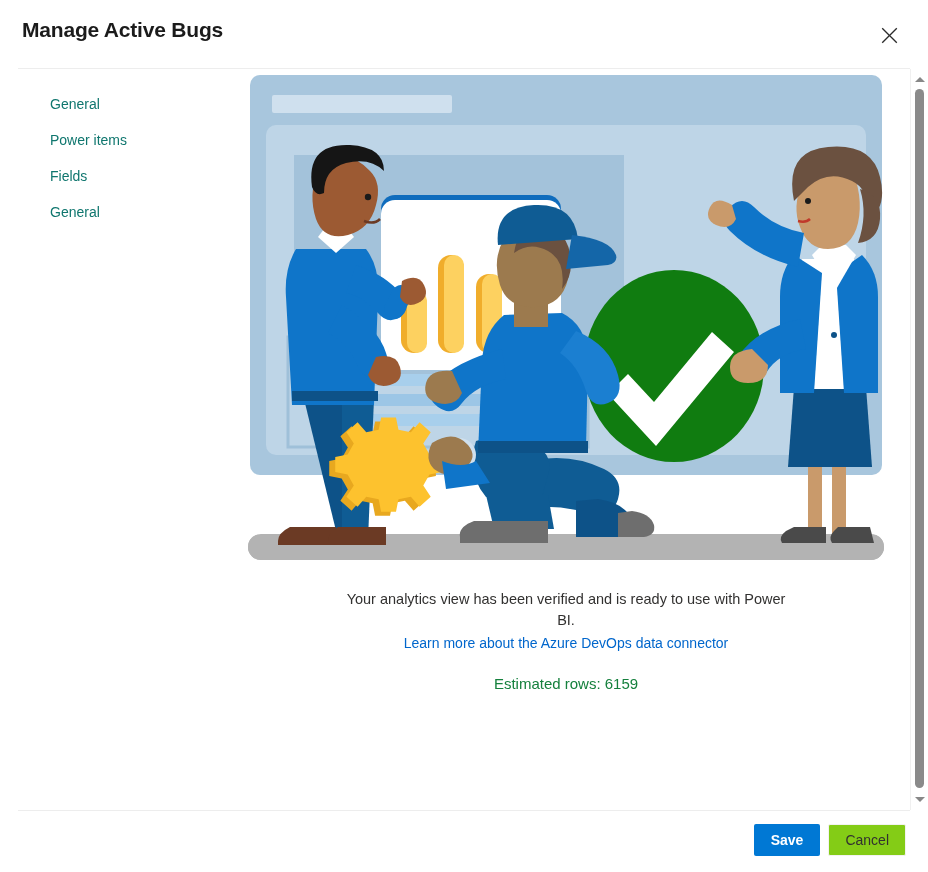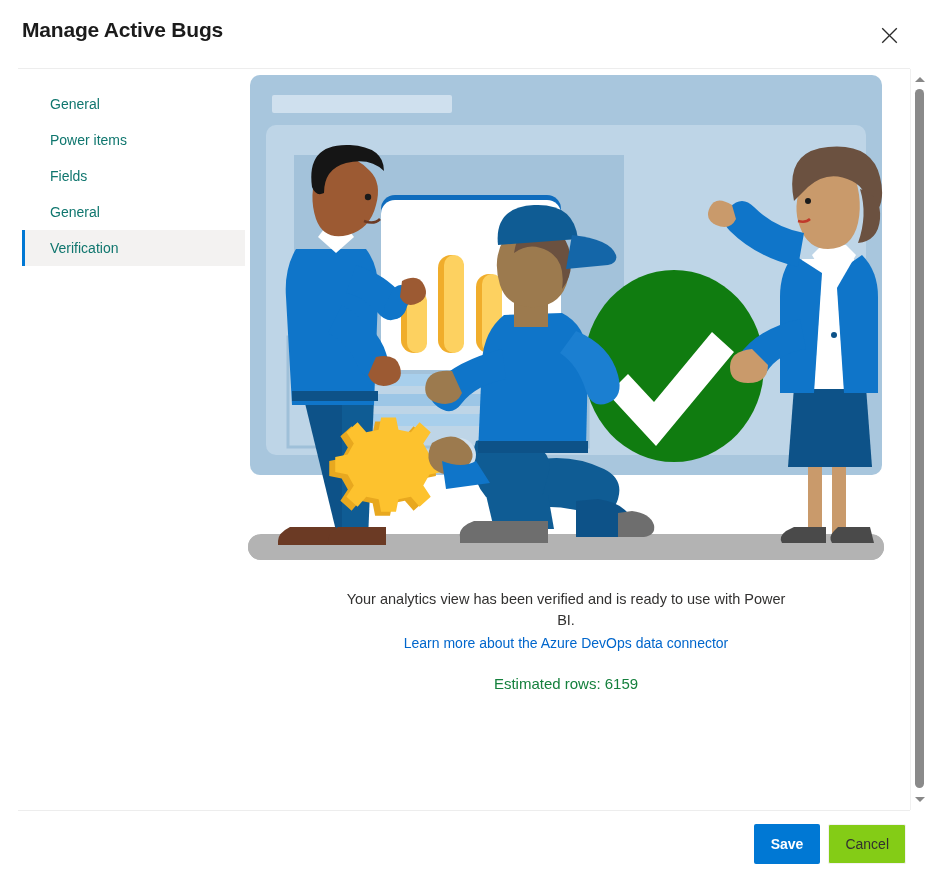--- a/index.html
+++ b/index.html
@@ -204,21 +204,21 @@
   }
   .ftr-buttons {
     position: absolute;
     right: 22px;
     top: 14px;
     display: flex;
     gap: 8px;
   }
   .btn {
     min-width: 62px;
-    height: 40px;
+    height: 32px;
     padding: 0 16px;
     font-family: "Liberation Sans", sans-serif;
     font-size: 14px;
     border: 1px solid transparent;
     border-radius: 2px;
     cursor: pointer;
     line-height: 30px;
     text-align: center;
   }
   .btn-primary {
@@ -258,23 +258,20 @@
       </div>
       <div class="nav-item">
         <span>Power items</span>
       </div>
       <div class="nav-item">
         <span>Fields</span>
       </div>
       <div class="nav-item">
         <span>General</span>
       </div>
-      <div class="nav-item selected">
-        <span>Verification</span>
-      </div>
     </nav>
 
     <div class="content">
 
       <div class="illustration-wrap">
         <svg class="illo" width="640" height="500" viewBox="0 0 640 500" aria-hidden="true">
 
           <rect x="4" y="6" width="632" height="400" rx="10" fill="#a8c6dd"></rect>
           <rect x="26" y="26" width="180" height="18" rx="2" fill="#cfe0ee"></rect>
           <rect x="20" y="56" width="600" height="330" rx="10" fill="#bed5e7"></rect>

